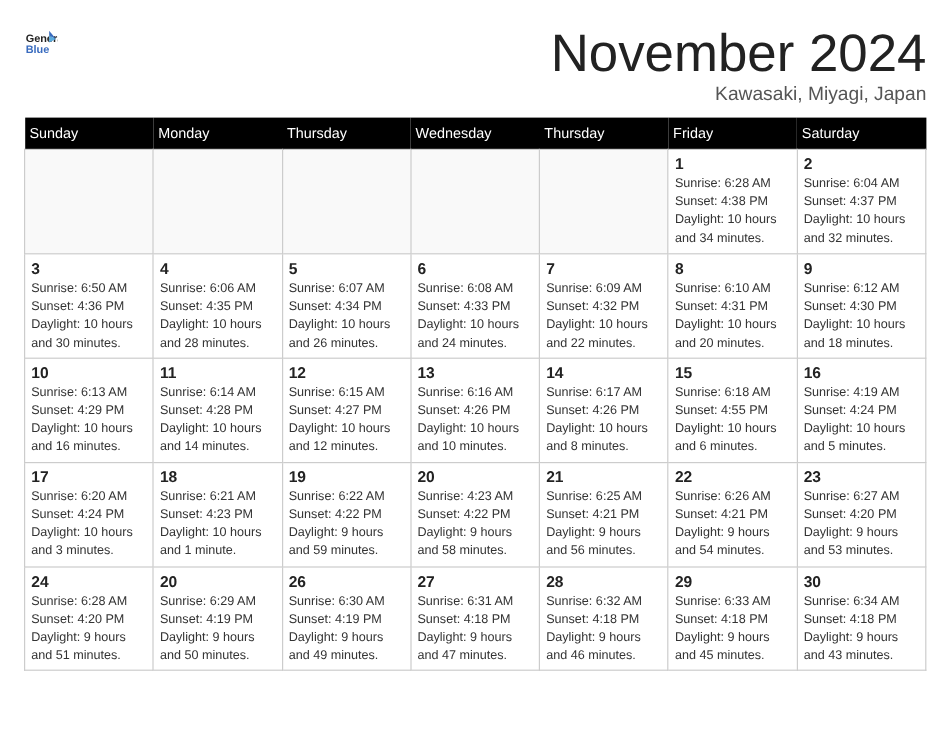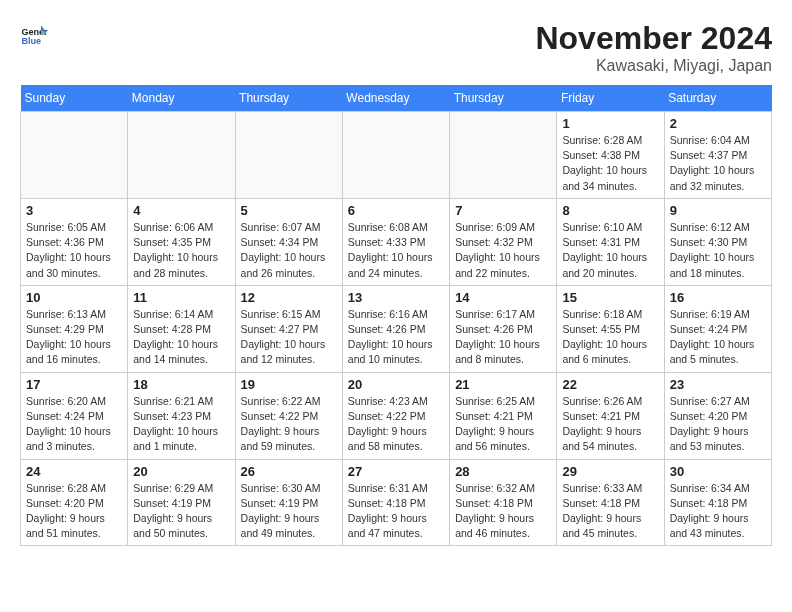--- a/index.html
+++ b/index.html
@@ -22,35 +22,35 @@
       gap: 4px;
     }
     .logo-icon {
       width: 28px;
       height: 28px;
     }
     .title-block {
       text-align: right;
     }
     .month-title {
-      font-size: 32px;
-      font-weight: 700;
+      font-size: 44px;
+      font-weight: 400;
       color: #222;
     }
     .location {
       font-size: 16px;
       color: #555;
     }
     table {
       width: 100%;
       border-collapse: collapse;
       font-size: 11px;
     }
     th {
-      background-color: #3b82f6;
+      background-color: #000000;
       color: #fff;
       padding: 6px 4px;
       text-align: left;
       font-size: 12px;
       font-weight: normal;
     }
     td {
       border: 1px solid #ccc;
       vertical-align: top;
       padding: 4px 5px;
@@ -125,21 +125,21 @@
           <span class="day-num">2</span>
           <div class="day-info">Sunrise: 6:04 AM
 Sunset: 4:37 PM
 Daylight: 10 hours
 and 32 minutes.</div>
         </td>
       </tr>
       <tr>
         <td>
           <span class="day-num">3</span>
-          <div class="day-info">Sunrise: 6:05 AM
+          <div class="day-info">Sunrise: 6:50 AM
 Sunset: 4:36 PM
 Daylight: 10 hours
 and 30 minutes.</div>
         </td>
         <td>
           <span class="day-num">4</span>
           <div class="day-info">Sunrise: 6:06 AM
 Sunset: 4:35 PM
 Daylight: 10 hours
 and 28 minutes.</div>
@@ -218,21 +218,21 @@
         </td>
         <td>
           <span class="day-num">15</span>
           <div class="day-info">Sunrise: 6:18 AM
 Sunset: 4:55 PM
 Daylight: 10 hours
 and 6 minutes.</div>
         </td>
         <td>
           <span class="day-num">16</span>
-          <div class="day-info">Sunrise: 6:19 AM
+          <div class="day-info">Sunrise: 4:19 AM
 Sunset: 4:24 PM
 Daylight: 10 hours
 and 5 minutes.</div>
         </td>
       </tr>
       <tr>
         <td>
           <span class="day-num">17</span>
           <div class="day-info">Sunrise: 6:20 AM
 Sunset: 4:24 PM

